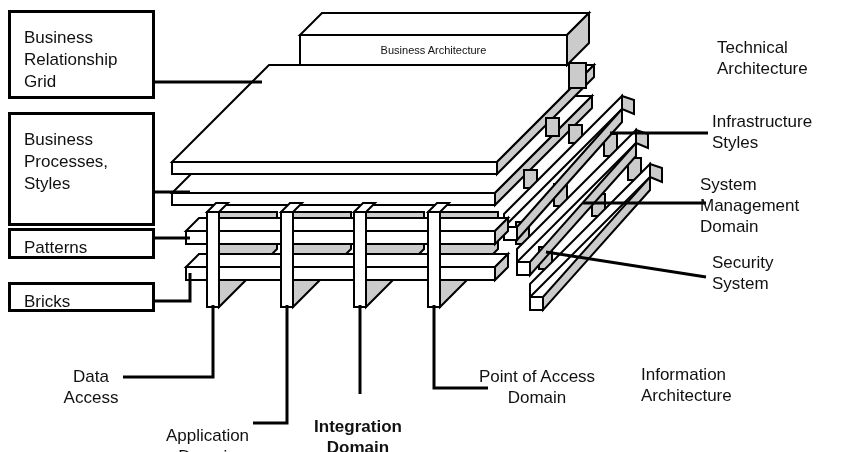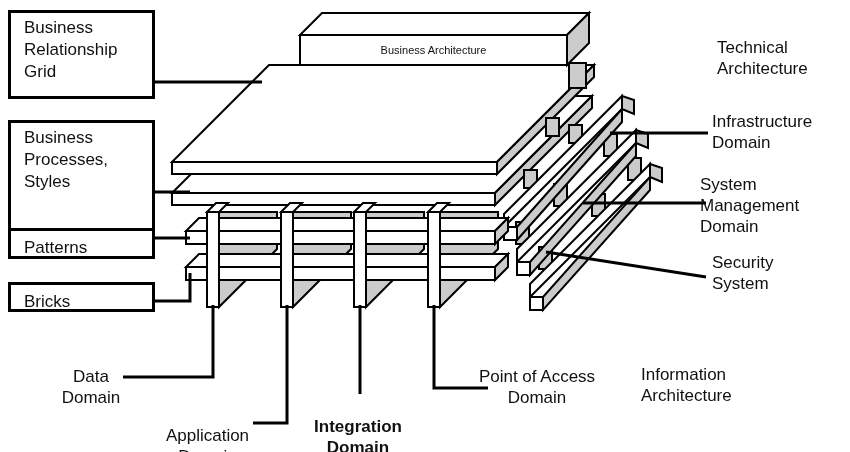--- a/index.html
+++ b/index.html
@@ -1,21 +1,21 @@
 <!DOCTYPE html>
 <html><head>
 <meta charset="utf-8">
 <style>
   html,body{margin:0;padding:0;background:#fff;}
   .canvas{position:relative;width:850px;height:452px;background:#ffffff;
           font-family:"Liberation Sans",sans-serif;color:#111;overflow:hidden;}
   .canvas svg{position:absolute;left:0;top:0;}
   .lbl{position:absolute;font-size:17px;line-height:21px;}
   .lbox{position:absolute;left:8px;width:147px;border:3px solid #000;background:#fff;
-        box-sizing:border-box;padding:4px 4px 2px 13px;font-size:17px;line-height:22px;}
+        box-sizing:border-box;padding:14px 4px 2px 13px;font-size:17px;line-height:22px;}
   .italic{}
   .center{text-align:center;}
   .ba-title{position:absolute;left:300px;top:35px;width:267px;height:30px;
             line-height:30px;text-align:center;font-size:11px;}
 </style>
 </head>
 <body>
 
 <div class="canvas">
 
@@ -114,37 +114,37 @@
       <polyline points="434,305 434,388 488,388"></polyline>
       <polyline points="610,133 708,133"></polyline>
       <polyline points="583,203 706,203"></polyline>
       <polyline points="546,252 706,277"></polyline>
     </g>
   </svg>
 
   <div class="lbox" style="top:10px;height:89px;">
     <span>Business Relationship Grid</span>
   </div>
-  <div class="lbox" style="top:120px;height:114px;">
+  <div class="lbox" style="top:112px;height:114px;">
     <span>Business Processes, Styles</span>
   </div>
   <div class="lbox" style="top:228px;height:31px;padding-top:6px;">
     <span>Patterns</span>
   </div>
   <div class="lbox" style="top:282px;height:30px;padding-top:6px;">
     <span>Bricks</span>
   </div>
 
   <div class="ba-title">Business Architecture</div>
 
   <div class="lbl italic" style="left:717px;top:37px;width:112px;">Technical Architecture</div>
-  <div class="lbl" style="left:712px;top:111px;width:130px;">Infrastructure Domain</div>
+  <div class="lbl" style="left:712px;top:111px;width:130px;">Infrastructure Styles</div>
   <div class="lbl" style="left:700px;top:174px;width:128px;">System Management Domain</div>
   <div class="lbl" style="left:712px;top:252px;width:100px;">Security System</div>
 
-  <div class="lbl center" style="left:51px;top:366px;width:80px;">Data Domain</div>
+  <div class="lbl center" style="left:51px;top:366px;width:80px;">Data Access</div>
   <div class="lbl center" style="left:155px;top:399px;width:105px;margin-top:26px;">Application Domain</div>
   <div class="lbl center" style="left:303px;top:416px;width:110px;font-weight:bold;">Integration Domain</div>
   <div class="lbl center" style="left:463px;top:366px;width:148px;">Point of Access Domain</div>
 
   <div class="lbl italic" style="left:641px;top:364px;width:118px;">Information Architecture</div>
 
 </div>
 
 </body></html>

